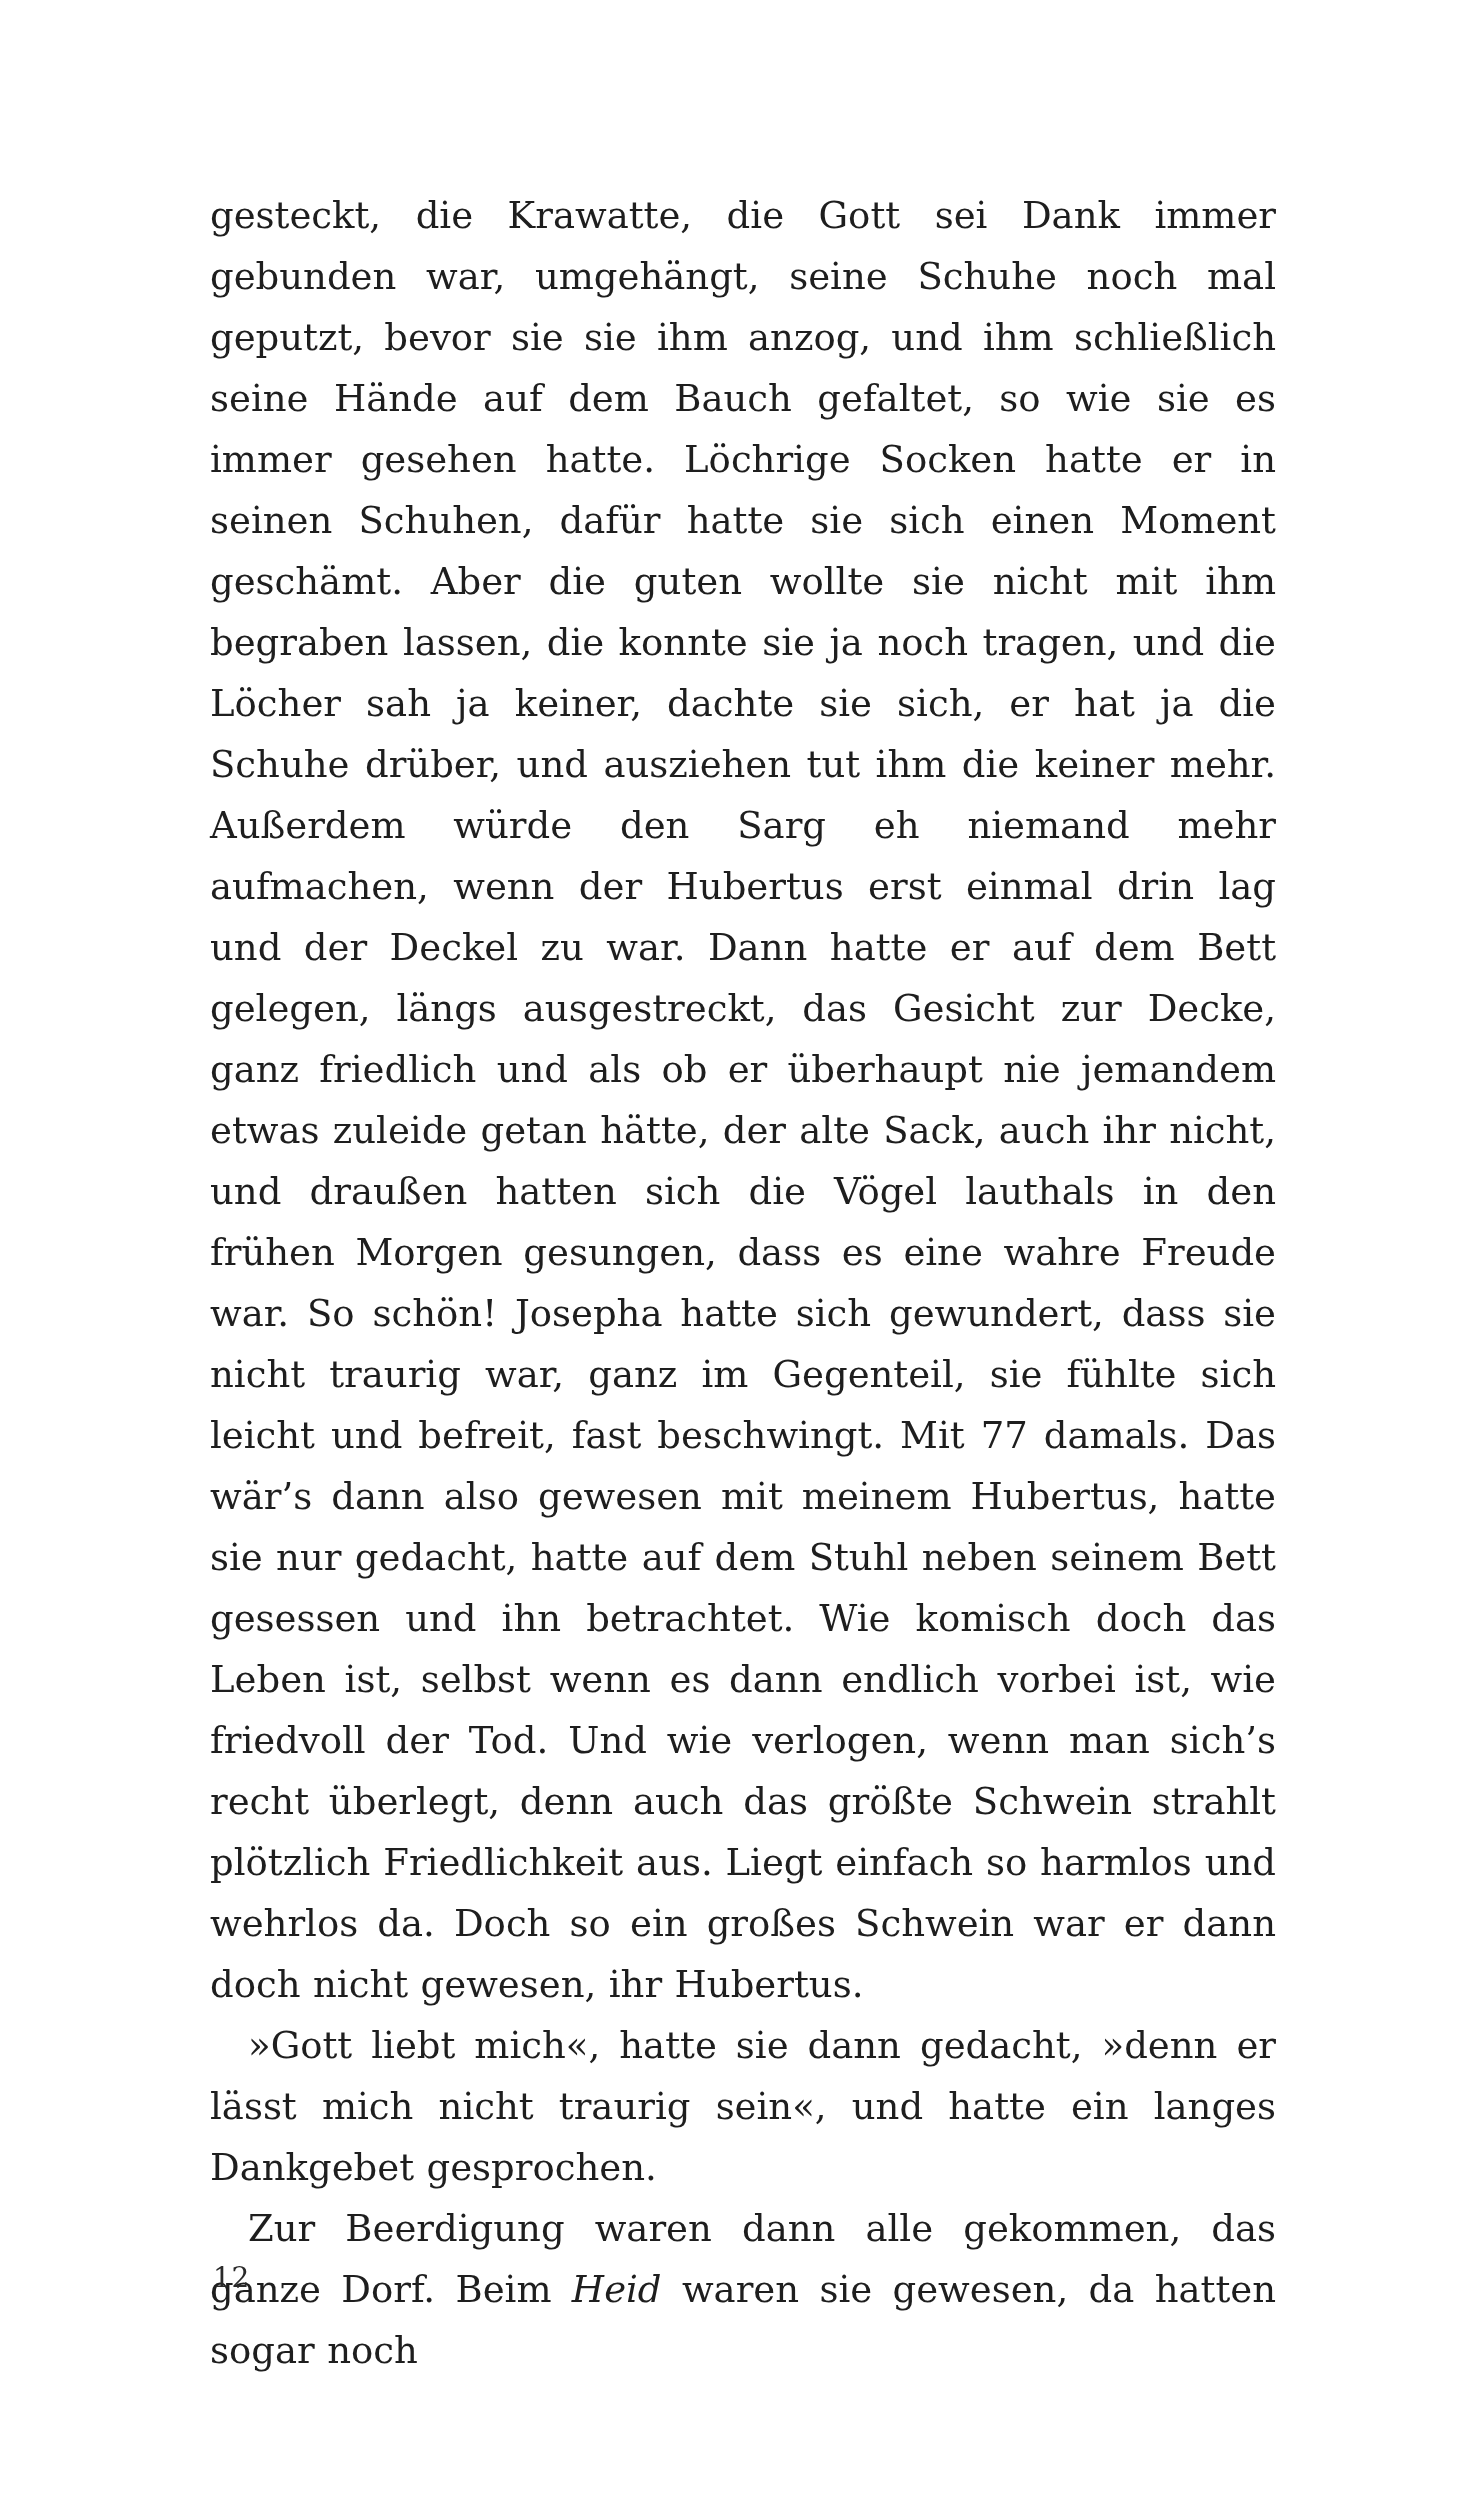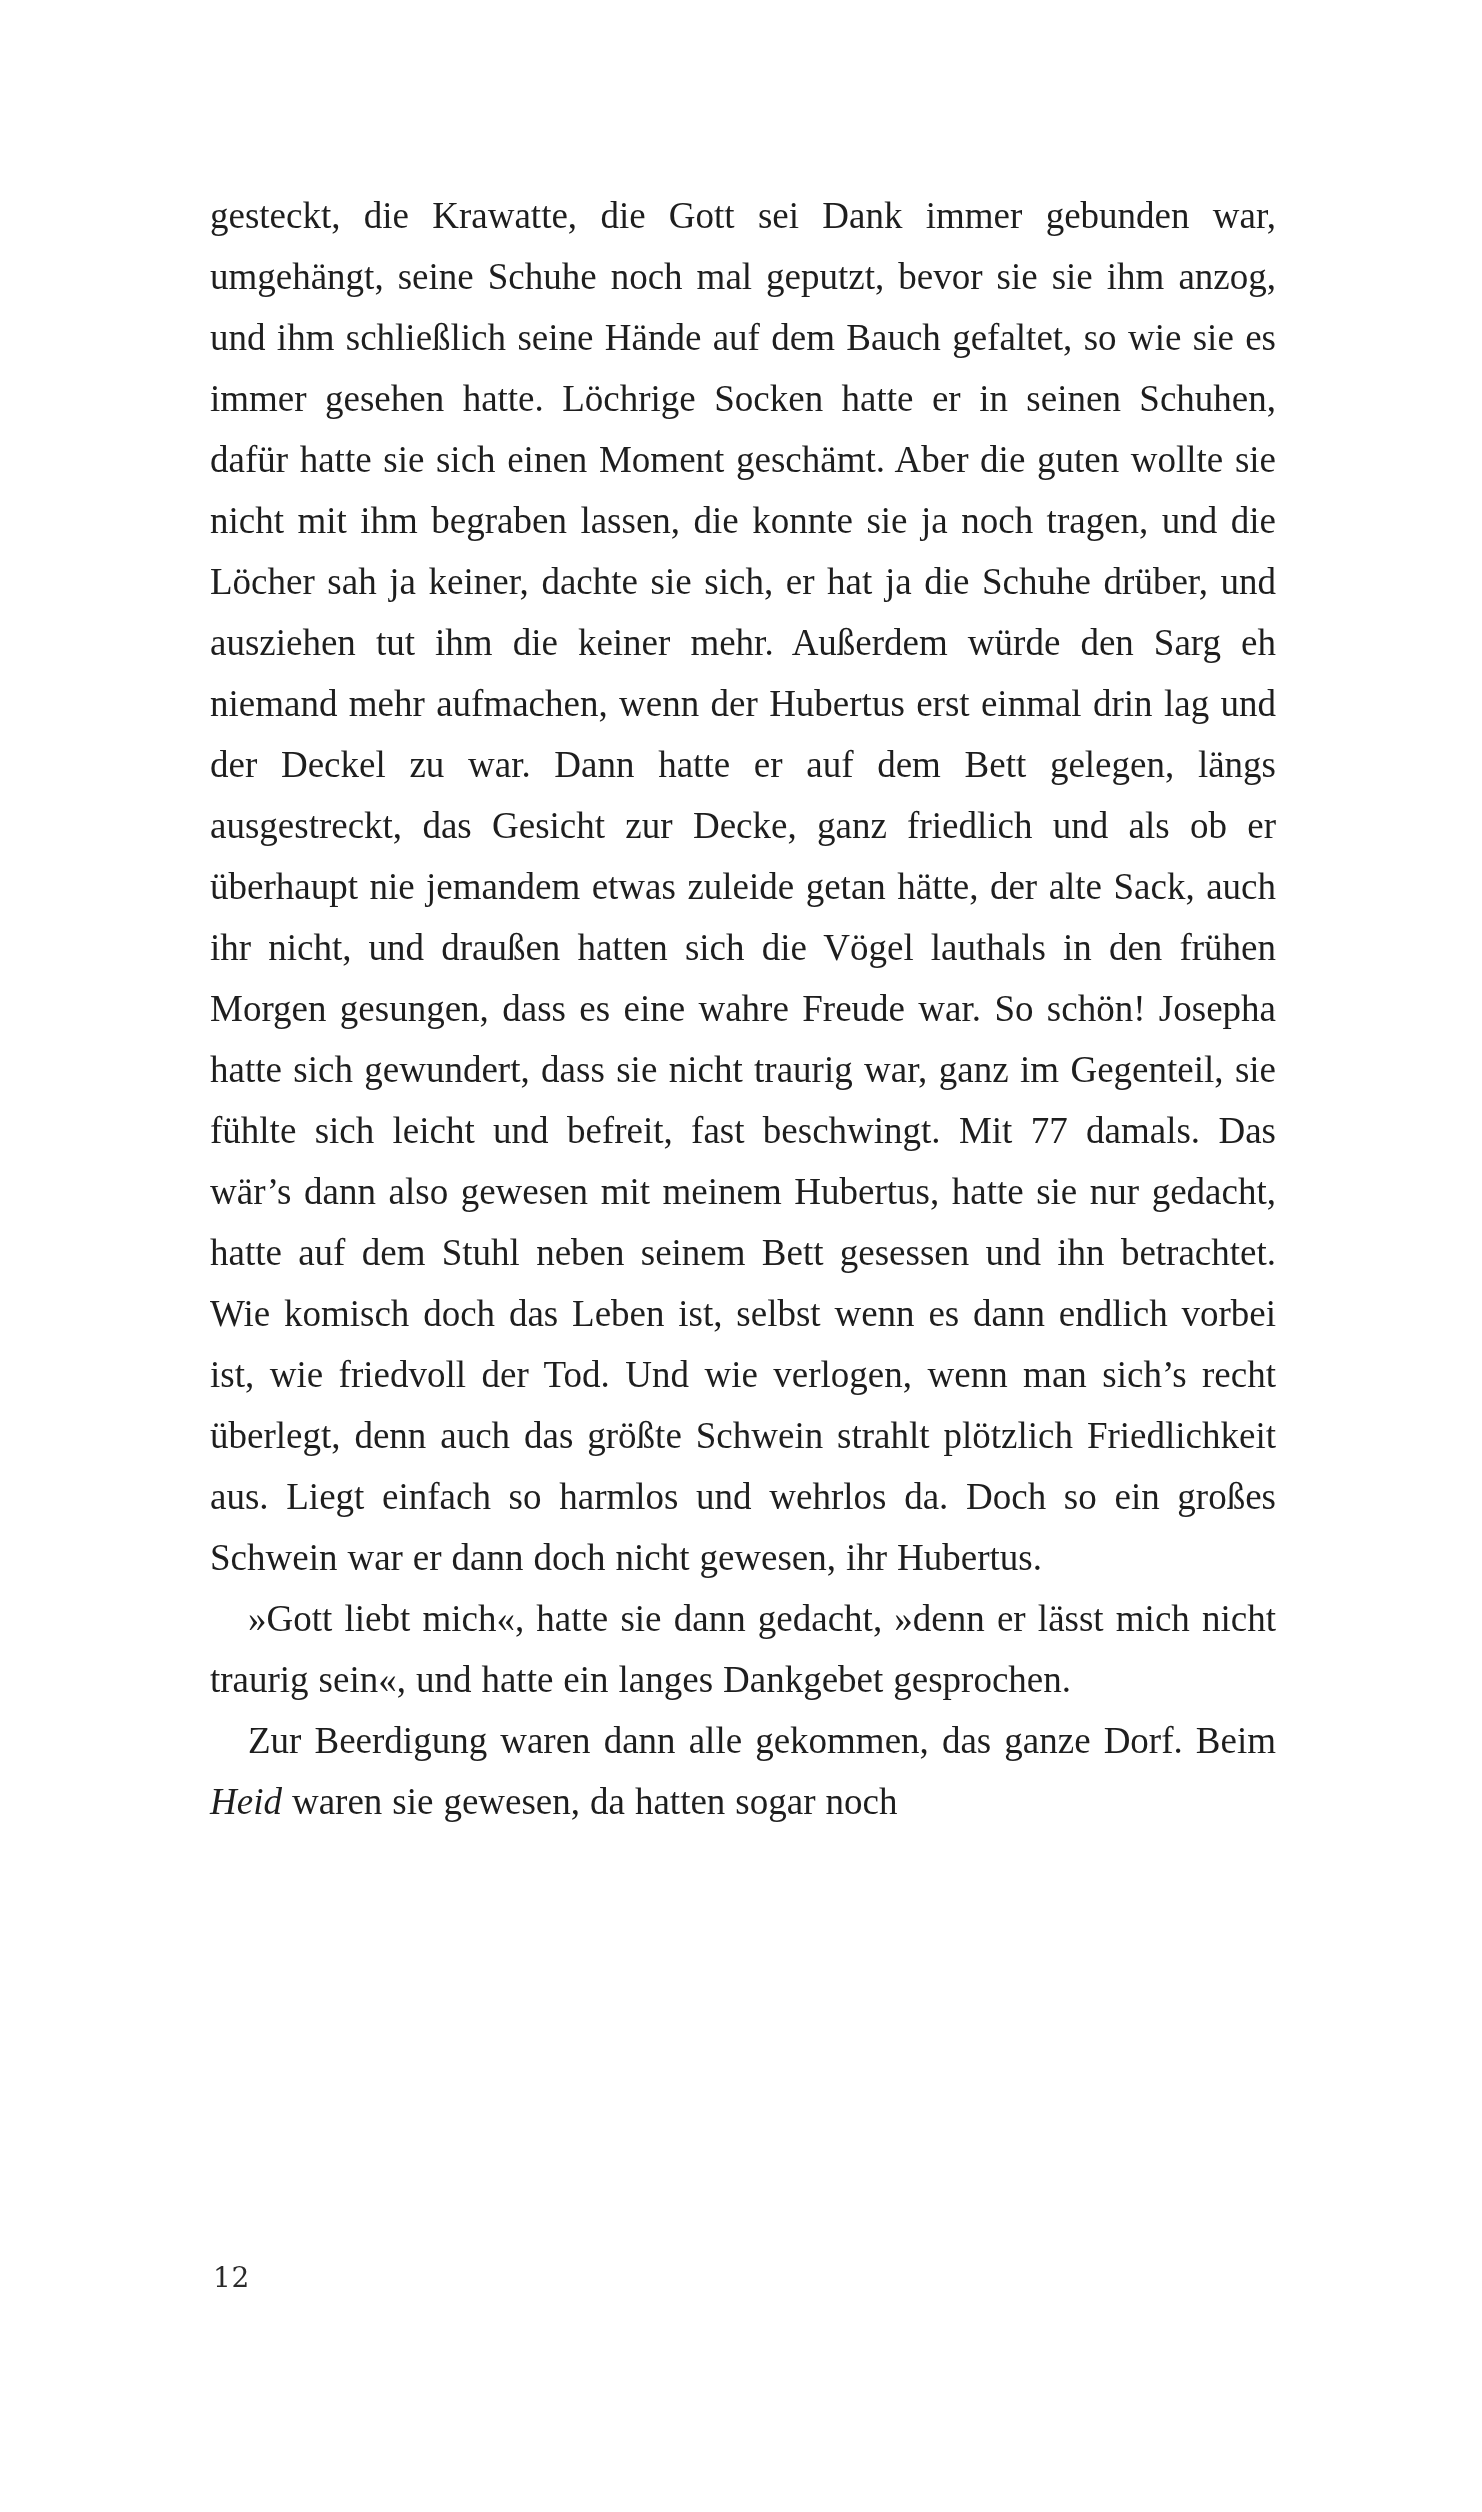--- a/index.html
+++ b/index.html
@@ -28,21 +28,20 @@
     font-size: 37px;
     line-height: 61px;
     text-align: justify;
     color: #1e1e1e;
     hyphens: auto;
     -webkit-hyphens: auto;
     word-spacing: 0.02em;
   }
   .text-block p {
     margin: 0;
-    font-family: Liberation Serif, serif;
   }
   .text-block p.indent {
     text-indent: 38px;
   }
   .text-block em {
     font-style: italic;
   }
   .page-number {
     position: absolute;
     left: 213px;

